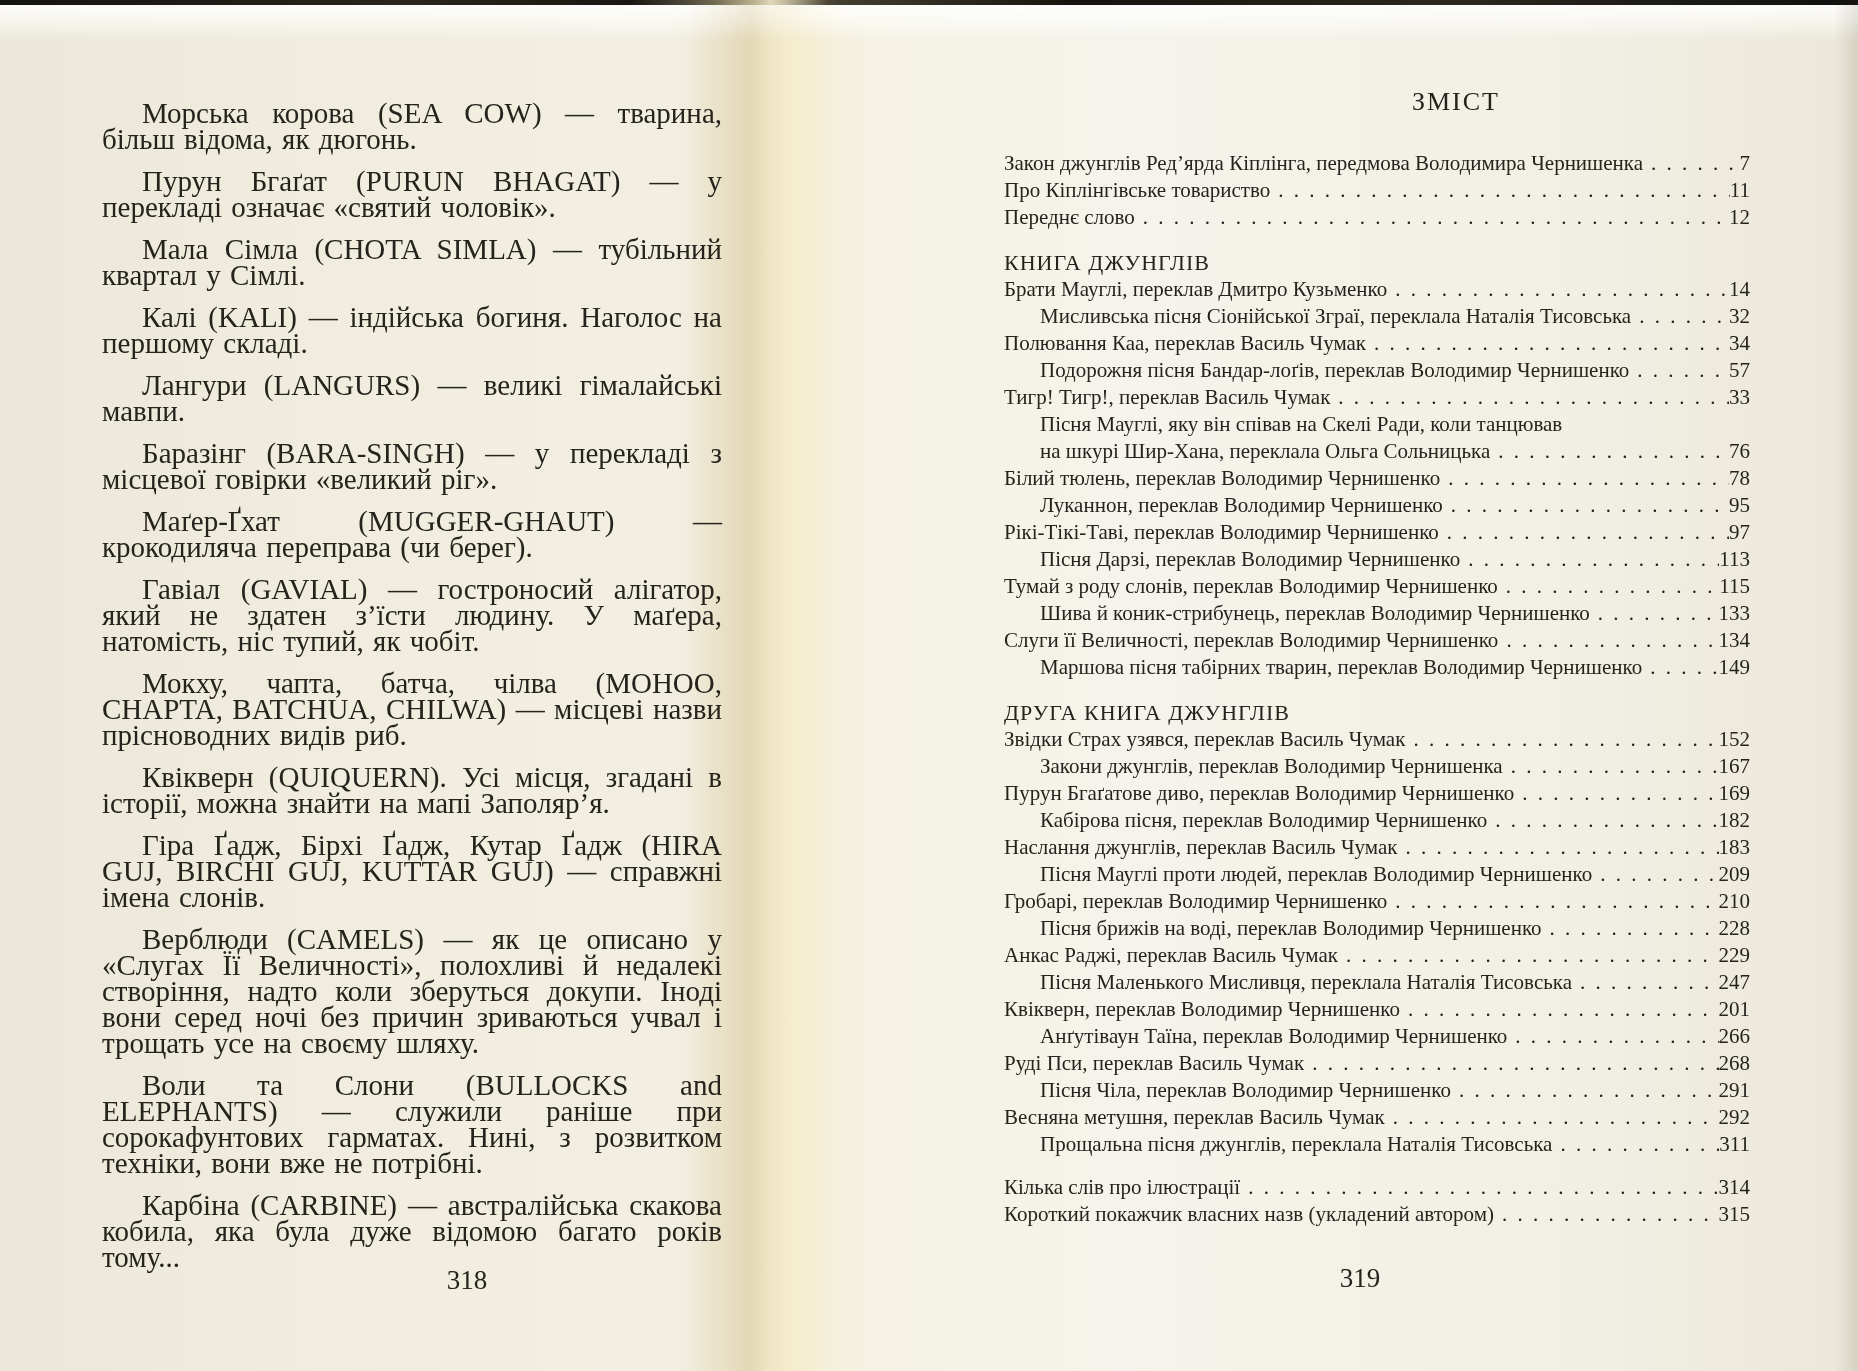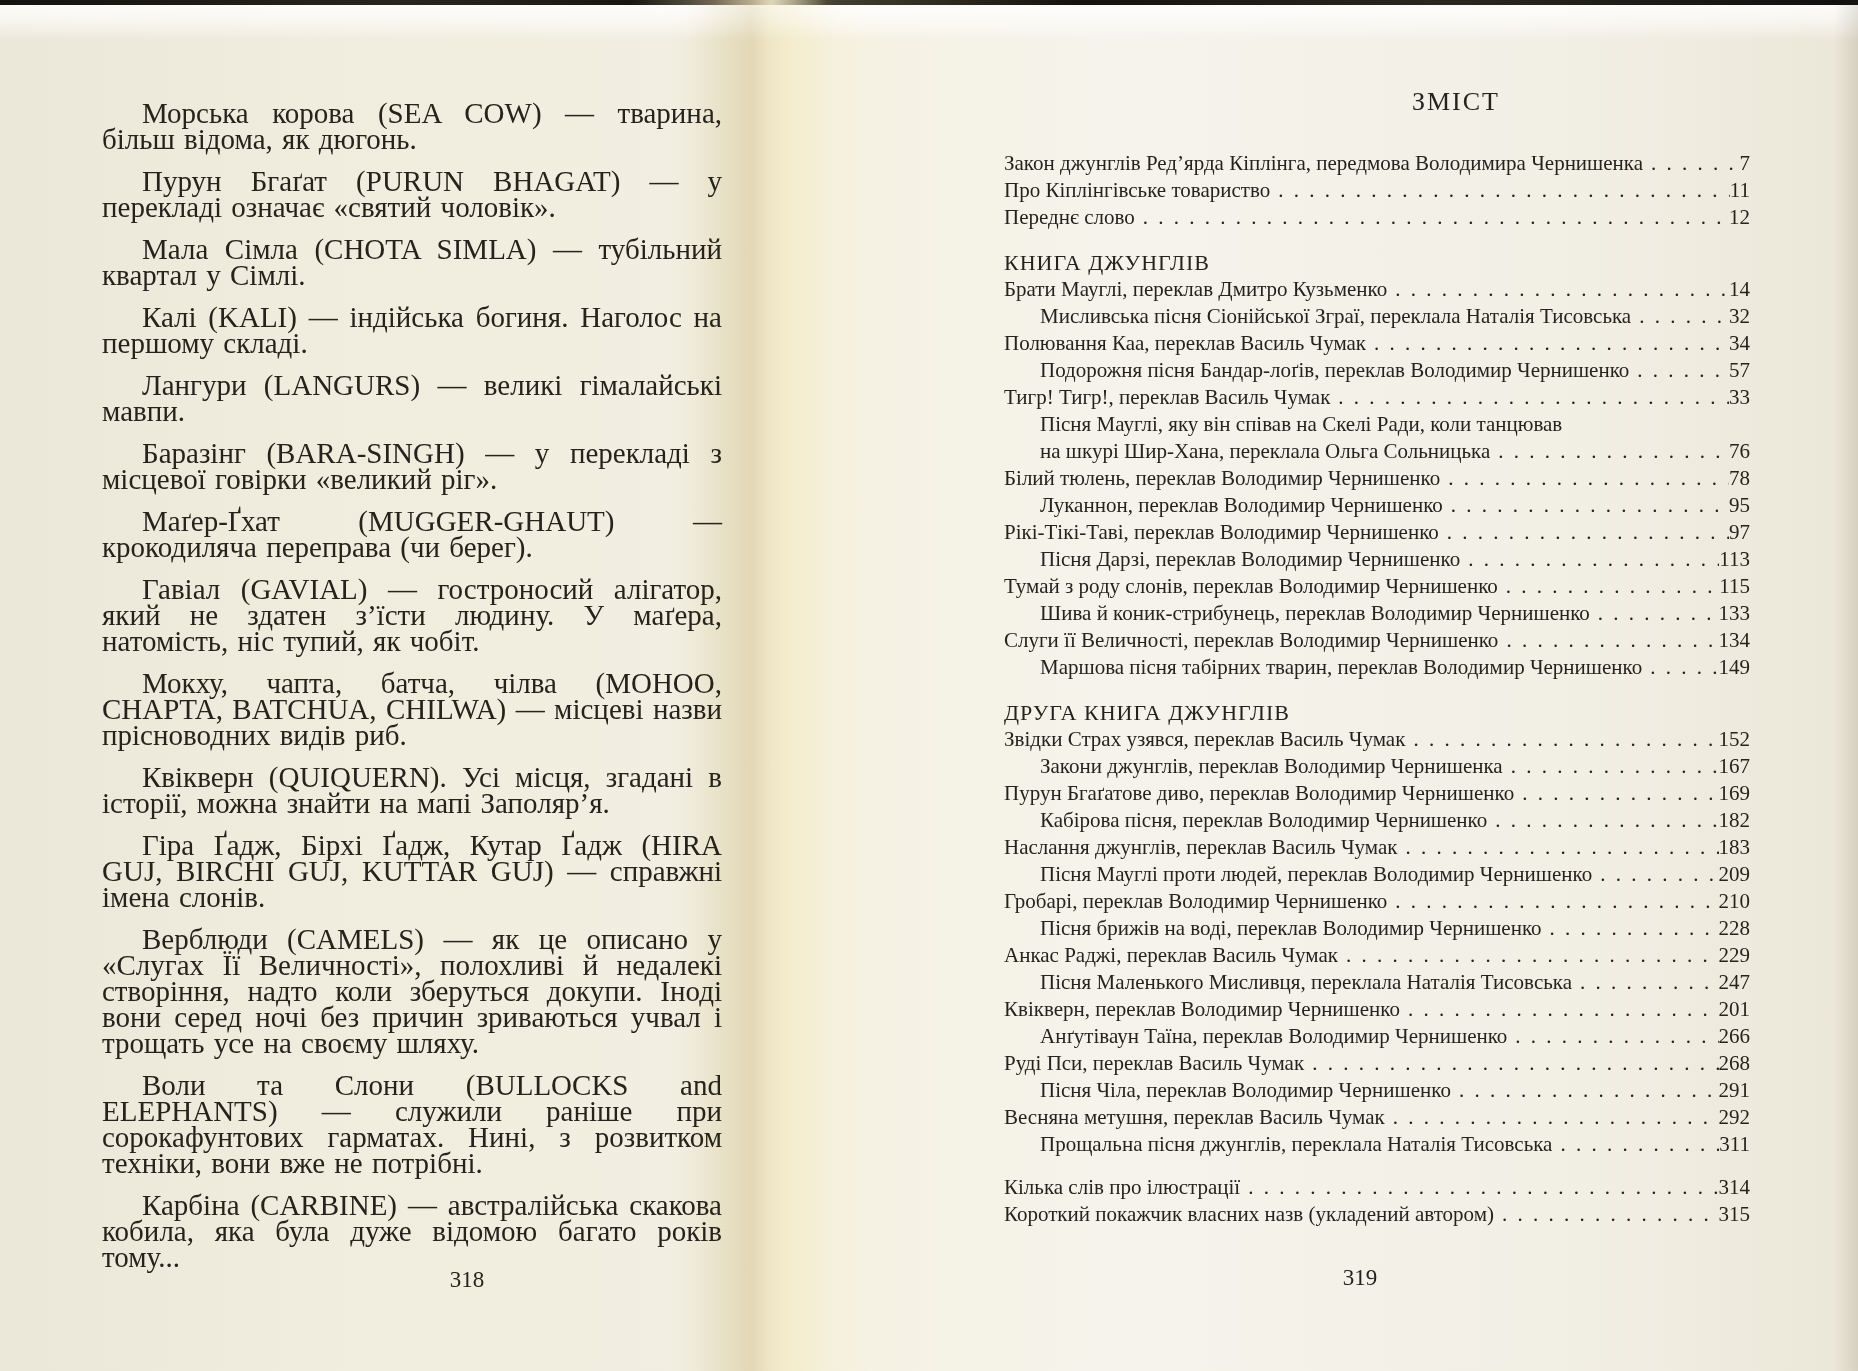--- a/index.html
+++ b/index.html
@@ -77,21 +77,21 @@
     letter-spacing:2.5px;
     padding:0 6px 0 8px;
   }
   .pg{flex:0 0 auto;text-align:right;}
   .toc-header{
     font-size:22px;line-height:27px;height:27px;
     margin-top:18px;letter-spacing:1px;
   }
   .toc-gap{height:16px;}
   
-  .folio{position:absolute;font-size:23px;line-height:24px;text-align:center;width:100px;}
+  .folio{position:absolute;font-size:27px;line-height:24px;text-align:center;width:100px;}
   .folio-left{left:417px;top:1268px;}
   .folio-right{left:1310px;top:1266px;}
 </style>
 </head>
 <body>
 
 <div class="spread">
   <div class="top-edge"></div>
   <div class="top-highlight"></div>
   <div class="gutter-shadow"></div>

